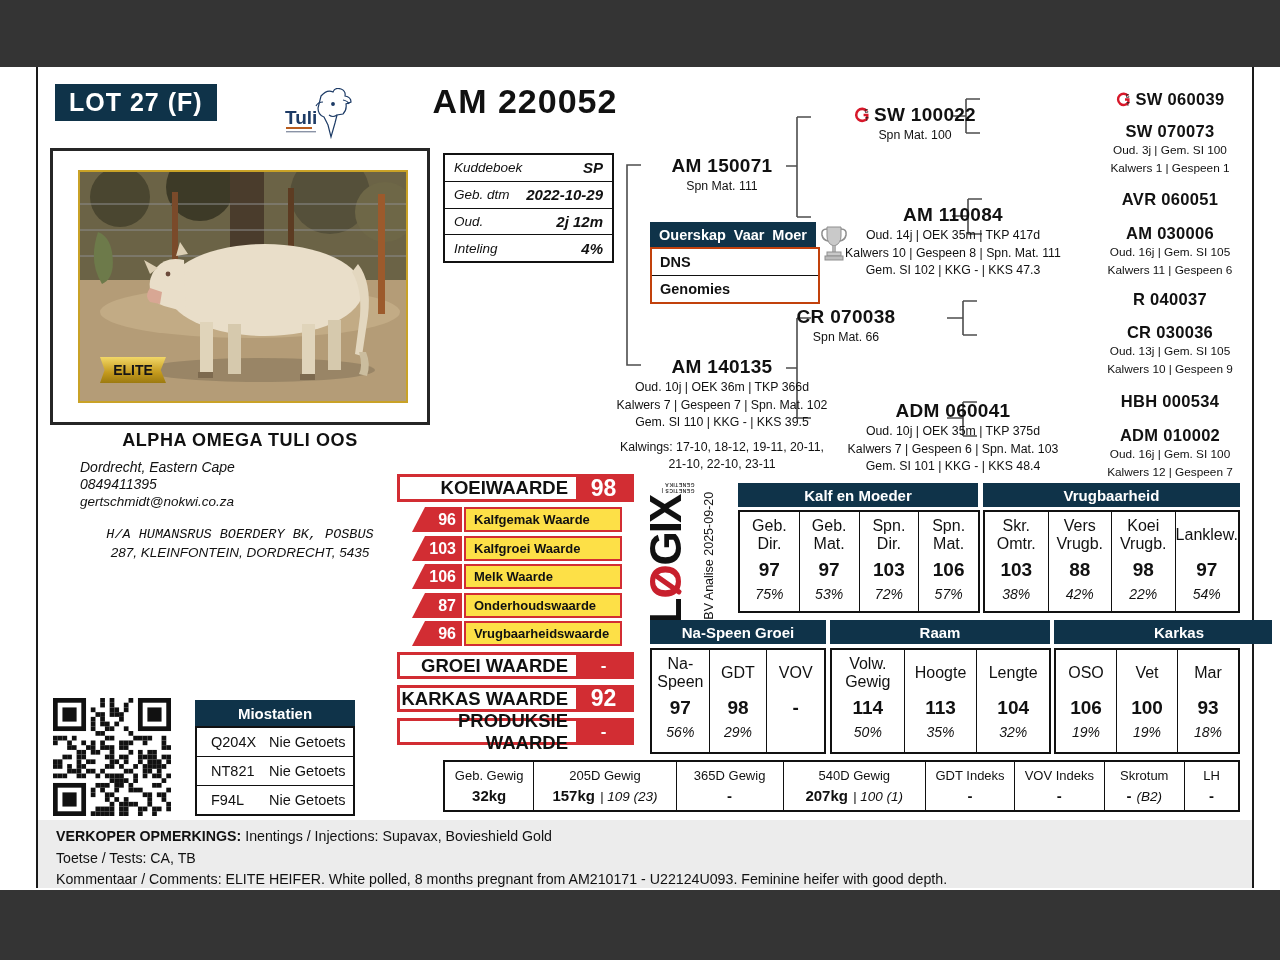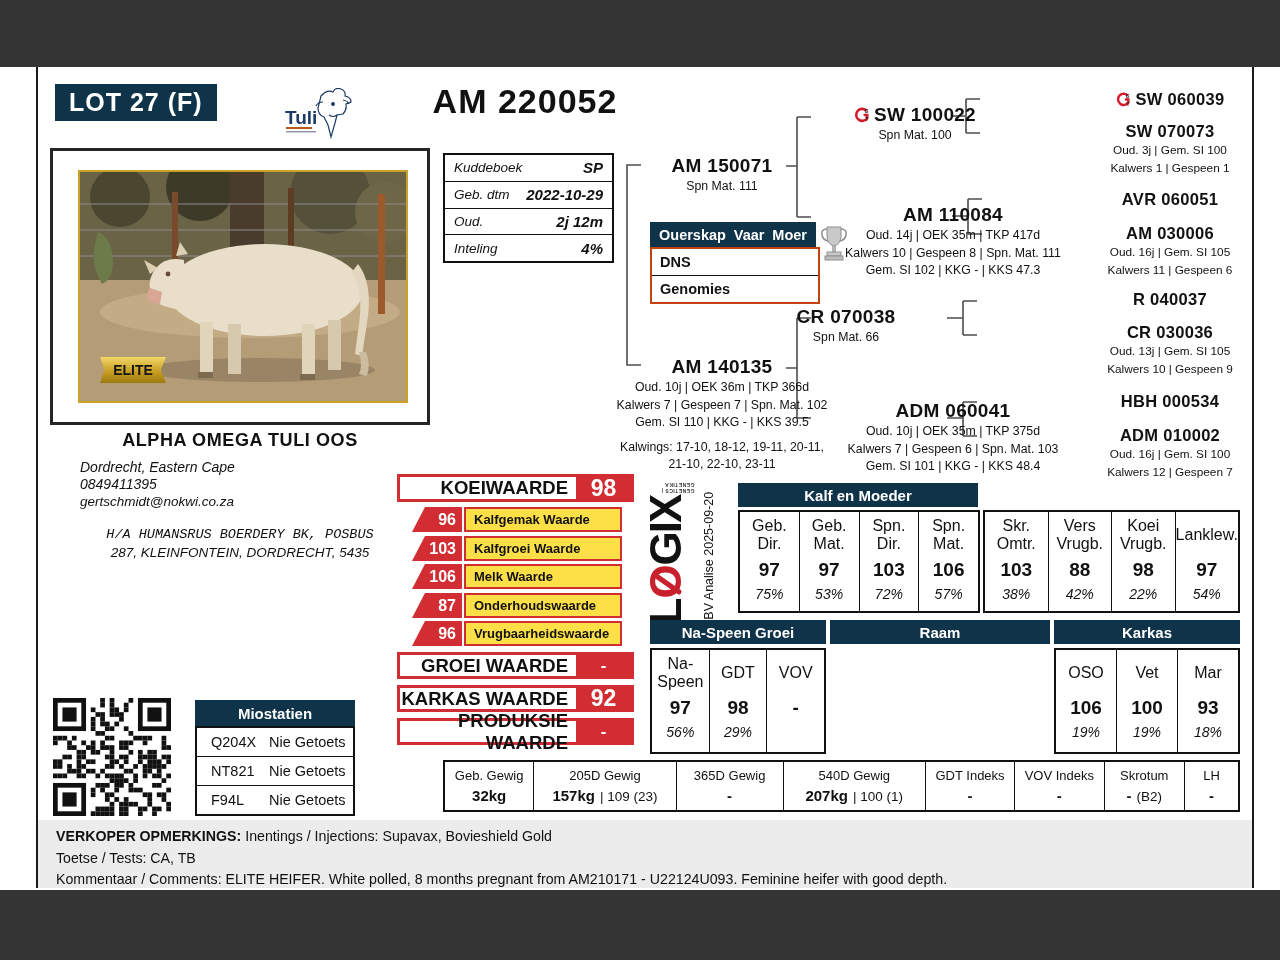--- a/index.html
+++ b/index.html
@@ -64,21 +64,21 @@
   #mio-body{left:195px;top:726px;width:160px;border:2px solid #111;background:#fff;box-sizing:border-box;}
   .miorow{height:28px;display:flex;align-items:center;border-bottom:1px solid #111;padding-left:14px;font-size:14.5px;}
   .miorow:last-child{border-bottom:none;}
   .miogene{width:58px;}
   
   #weights{left:443px;top:760px;width:797px;height:52px;border:2px solid #111;display:flex;background:#fff;box-sizing:border-box;}
   .wcol{border-right:1.5px solid #111;display:flex;flex-direction:column;align-items:center;justify-content:center;gap:4px;min-width:0;}
   .wcol:last-child{border-right:none;}
   .wh{font-size:13px;}
   .wv{font-weight:bold;font-size:15px;}
-  .wx{font-weight:normal;font-size:13.5px;margin-left:5px;}
+  .wx{font-weight:normal;font-style:italic;font-size:13.5px;margin-left:5px;}
   
   #comments{left:38px;top:820px;width:1214px;height:68px;background:#ececec;box-sizing:border-box;padding:6px 18px;font-size:14.2px;line-height:1.52;}
   #comments b{font-weight:bold;}
   .rule{background:#1a1a1a;}
 </style>
 </head>
 <body>
 
 <div id="stage">
 
@@ -318,20 +318,21 @@
         <span class="logixo"><span>O</span><i></i></span>
         <span>GIX</span>
       <span id="logix-tag">GENETICS | GENETIKA</span>
     </div>
   </div>
   <div id="ebv-note-wrap" class="abs">
     <div id="ebv-note">EBV Analise 2025-09-20</div>
   </div>
 
   <div class="nhead navy" style="left:738px;top:483px;width:240px;height:24px;">Kalf en Moeder</div>
+  <div class="nhead navy" style="left:983px;top:483px;width:257px;height:24px;">Vrugbaarheid</div>
   <div class="sg" style="left:738px;top:510px;width:242px;height:103px;">
     <div class="sc">
         <div class="sh">Geb.
 Dir.</div>
         <div class="sv">97</div>
         <div class="sp">75%</div>
       </div>
     <div class="sc">
         <div class="sh">Geb.
 Mat.</div>
@@ -372,37 +373,55 @@
       </div>
     <div class="sc">
         <div class="sh">Lanklew.</div>
         <div class="sv">97</div>
         <div class="sp">54%</div>
       </div>
   </div>
 
   <div class="nhead navy" style="left:650px;top:620px;width:176px;height:24px;">Na-Speen Groei</div>
   <div class="nhead navy" style="left:830px;top:620px;width:220px;height:24px;">Raam</div>
-  <div class="nhead navy" style="left:1054px;top:620px;width:186px;height:24px;">Karkas</div>
+  <div class="nhead navy" style="left:1054px;top:620px;width:186px;height:24px;padding-left:32px;">Karkas</div>
   <div class="sg" style="left:650px;top:648px;width:176px;height:106px;">
     <div class="sc">
         <div class="sh">Na-
 Speen</div>
         <div class="sv">97</div>
         <div class="sp">56%</div>
       </div>
     <div class="sc">
         <div class="sh">GDT</div>
         <div class="sv">98</div>
         <div class="sp">29%</div>
       </div>
     <div class="sc">
         <div class="sh">VOV</div>
         <div class="sv">-</div>
         <div class="sp"></div>
+      </div>
+  </div>
+  <div class="sg" style="left:830px;top:648px;width:221px;height:106px;">
+    <div class="sc">
+        <div class="sh">Volw.
+Gewig</div>
+        <div class="sv">114</div>
+        <div class="sp">50%</div>
+      </div>
+    <div class="sc">
+        <div class="sh">Hoogte</div>
+        <div class="sv">113</div>
+        <div class="sp">35%</div>
+      </div>
+    <div class="sc">
+        <div class="sh">Lengte</div>
+        <div class="sv">104</div>
+        <div class="sp">32%</div>
       </div>
   </div>
   <div class="sg" style="left:1054px;top:648px;width:186px;height:106px;">
     <div class="sc">
         <div class="sh">OSO</div>
         <div class="sv">106</div>
         <div class="sp">19%</div>
       </div>
     <div class="sc">
         <div class="sh">Vet</div>

